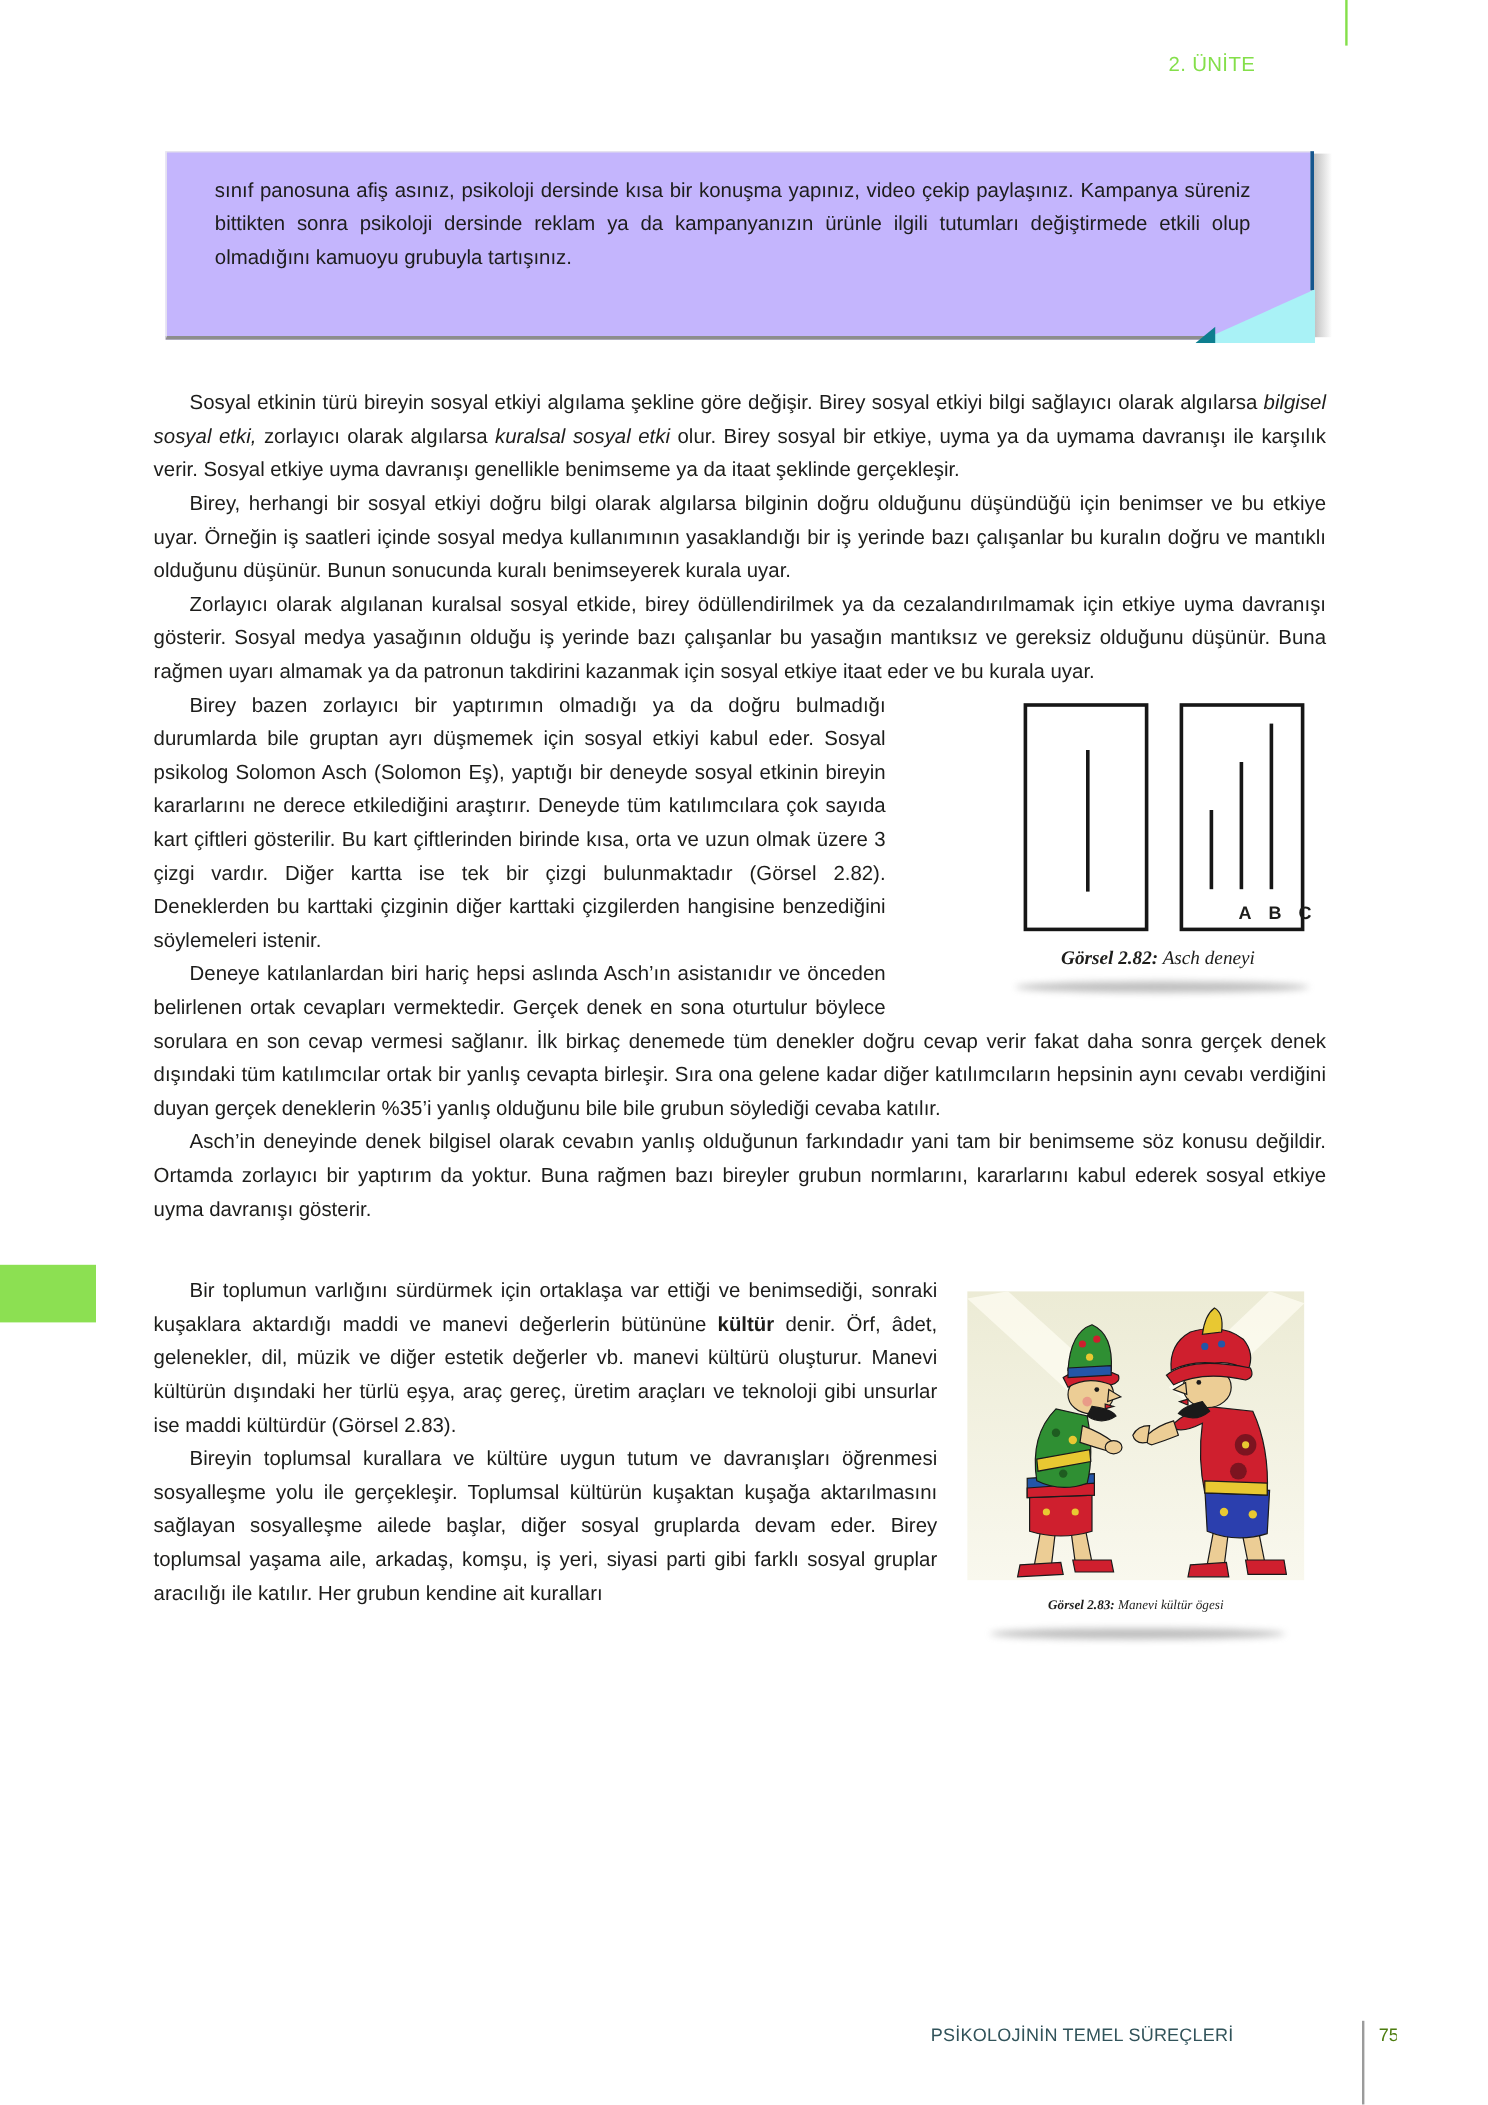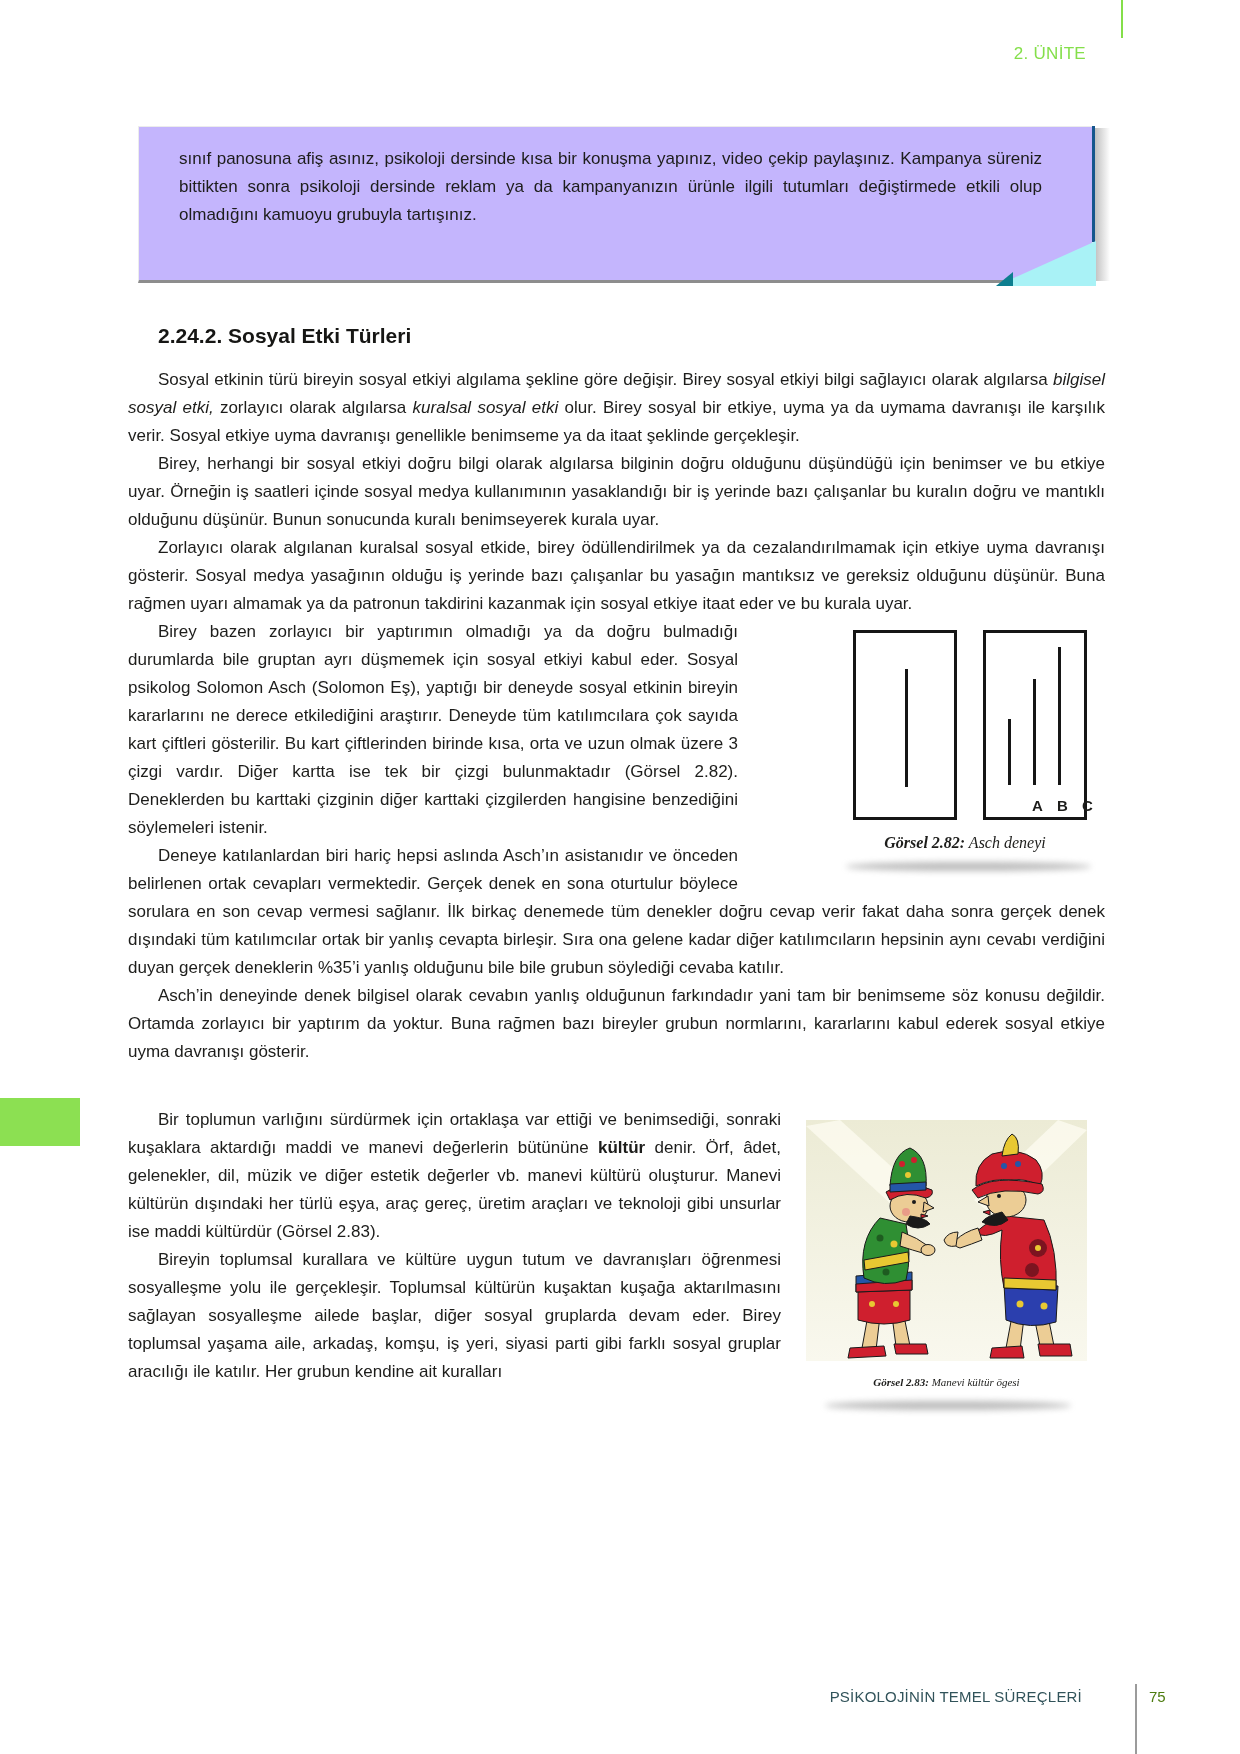--- a/index.html
+++ b/index.html
@@ -1,17 +1,17 @@
 <!DOCTYPE html>
 <html><head>
 <meta charset="utf-8">
 <style>
   html,body{margin:0;padding:0;background:#ffffff;}
   .page{position:relative;width:1164px;height:1754px;background:#ffffff;overflow:hidden;
-        font-family:"Liberation Sans",sans-serif;color:#1d1d1b;padding-left:40px;}
+        font-family:"Liberation Sans",sans-serif;color:#1d1d1b;}
 
   
   .unit-vline{position:absolute;left:1121px;top:0;width:2px;height:38px;background:#84df4a;}
   .unit-label{position:absolute;top:44px;right:118px;color:#84df4a;font-size:17px;font-weight:500;letter-spacing:.3px;}
 
   
   .activity-box{position:absolute;left:138px;top:126px;width:955px;height:157px;box-sizing:border-box;
         background:#c4b5fd;border:1px solid #ececec;border-bottom:3px solid #8d8d8d;
         padding:18px 50px 0 40px;font-size:17px;line-height:28px;text-align:justify;}
   .box-edge-blue{position:absolute;left:1092px;top:126px;width:3px;height:116px;background:#15568d;}
@@ -52,21 +52,21 @@
 
   
   .kg-figure{float:right;width:300px;margin:14px 0 10px 24px;}
   .kg-img{display:block;margin:0 18px 0 auto;}
   .kg-caption{margin:10px 18px 0 auto;width:281px;text-align:center;
         font-family:"Liberation Serif",serif;font-size:11px;line-height:22px;text-indent:0;}
   .kg-shadow{height:9px;background:#878787;filter:blur(3px);opacity:.55;border-radius:50%;
         width:246px;margin:8px 34px 0 auto;}
 
   
-  .footer-title{position:absolute;top:1688px;right:122px;color:#31535a;font-size:15px;letter-spacing:.2px;font-weight:500;}
+  .footer-title{position:absolute;top:1688px;right:136px;color:#31535a;font-size:15px;letter-spacing:.2px;font-weight:500;}
   .footer-vline{position:absolute;left:1135px;top:1684px;width:2px;height:70px;background:#9b9b9b;}
   .footer-page{position:absolute;left:1149px;top:1688px;color:#4d7c0f;font-size:15px;font-weight:500;}
 </style>
 </head>
 <body>
 
 <div class="page">
 
   <div class="unit-vline"></div>
   <div class="unit-label">2. ÜNİTE</div>
@@ -74,21 +74,20 @@
   <div class="activity-box">
     <span>sınıf panosuna afiş asınız, psikoloji dersinde kısa bir konuşma yapınız, video çekip paylaşınız. Kampanya süreniz bittikten sonra psikoloji dersinde reklam ya da kampanyanızın ürünle ilgili tutumları değiştirmede etkili olup olmadığını kamuoyu grubuyla tartışınız.</span>
   </div>
   <div class="box-edge-blue"></div>
   <div class="box-edge-shadow"></div>
   <div class="box-fold"></div>
   <div class="box-fold-tip"></div>
 
   <div class="main-col">
 
-    <div class="h-sub">2.24.2.  Sosyal Etki Türleri</div>
 
 
     <p><span>Sosyal etkinin türü bireyin sosyal etkiyi algılama şekline göre değişir.  Birey sosyal etkiyi bilgi sağlayıcı olarak algılarsa </span><span class="ital">bilgisel sosyal etki,</span><span> zorlayıcı olarak algılarsa </span><span class="ital">kuralsal sosyal etki</span><span> olur. Birey sosyal bir etkiye, uyma ya da uymama davranışı ile karşılık verir. Sosyal etkiye uyma davranışı genellikle benimseme ya da itaat şeklinde gerçekleşir.</span></p>
 
     <p><span>Birey, herhangi bir sosyal etkiyi doğru bilgi olarak algılarsa bilginin doğru olduğunu düşündüğü için benimser ve bu etkiye uyar. Örneğin iş saatleri içinde sosyal medya kullanımının yasaklandığı bir iş yerinde bazı çalışanlar bu kuralın doğru ve mantıklı olduğunu düşünür. Bunun sonucunda kuralı benimseyerek kurala uyar.</span></p>
 
     <p><span>Zorlayıcı olarak algılanan kuralsal sosyal etkide, birey ödüllendirilmek ya da cezalandırılmamak için etkiye uyma davranışı gösterir. Sosyal medya yasağının olduğu iş yerinde bazı çalışanlar bu yasağın mantıksız ve gereksiz olduğunu düşünür.  Buna rağmen uyarı almamak ya da patronun takdirini kazanmak için sosyal etkiye itaat eder ve bu kurala uyar.</span></p>
 
     <p>
       <span class="asch-figure" style="display:block;">

